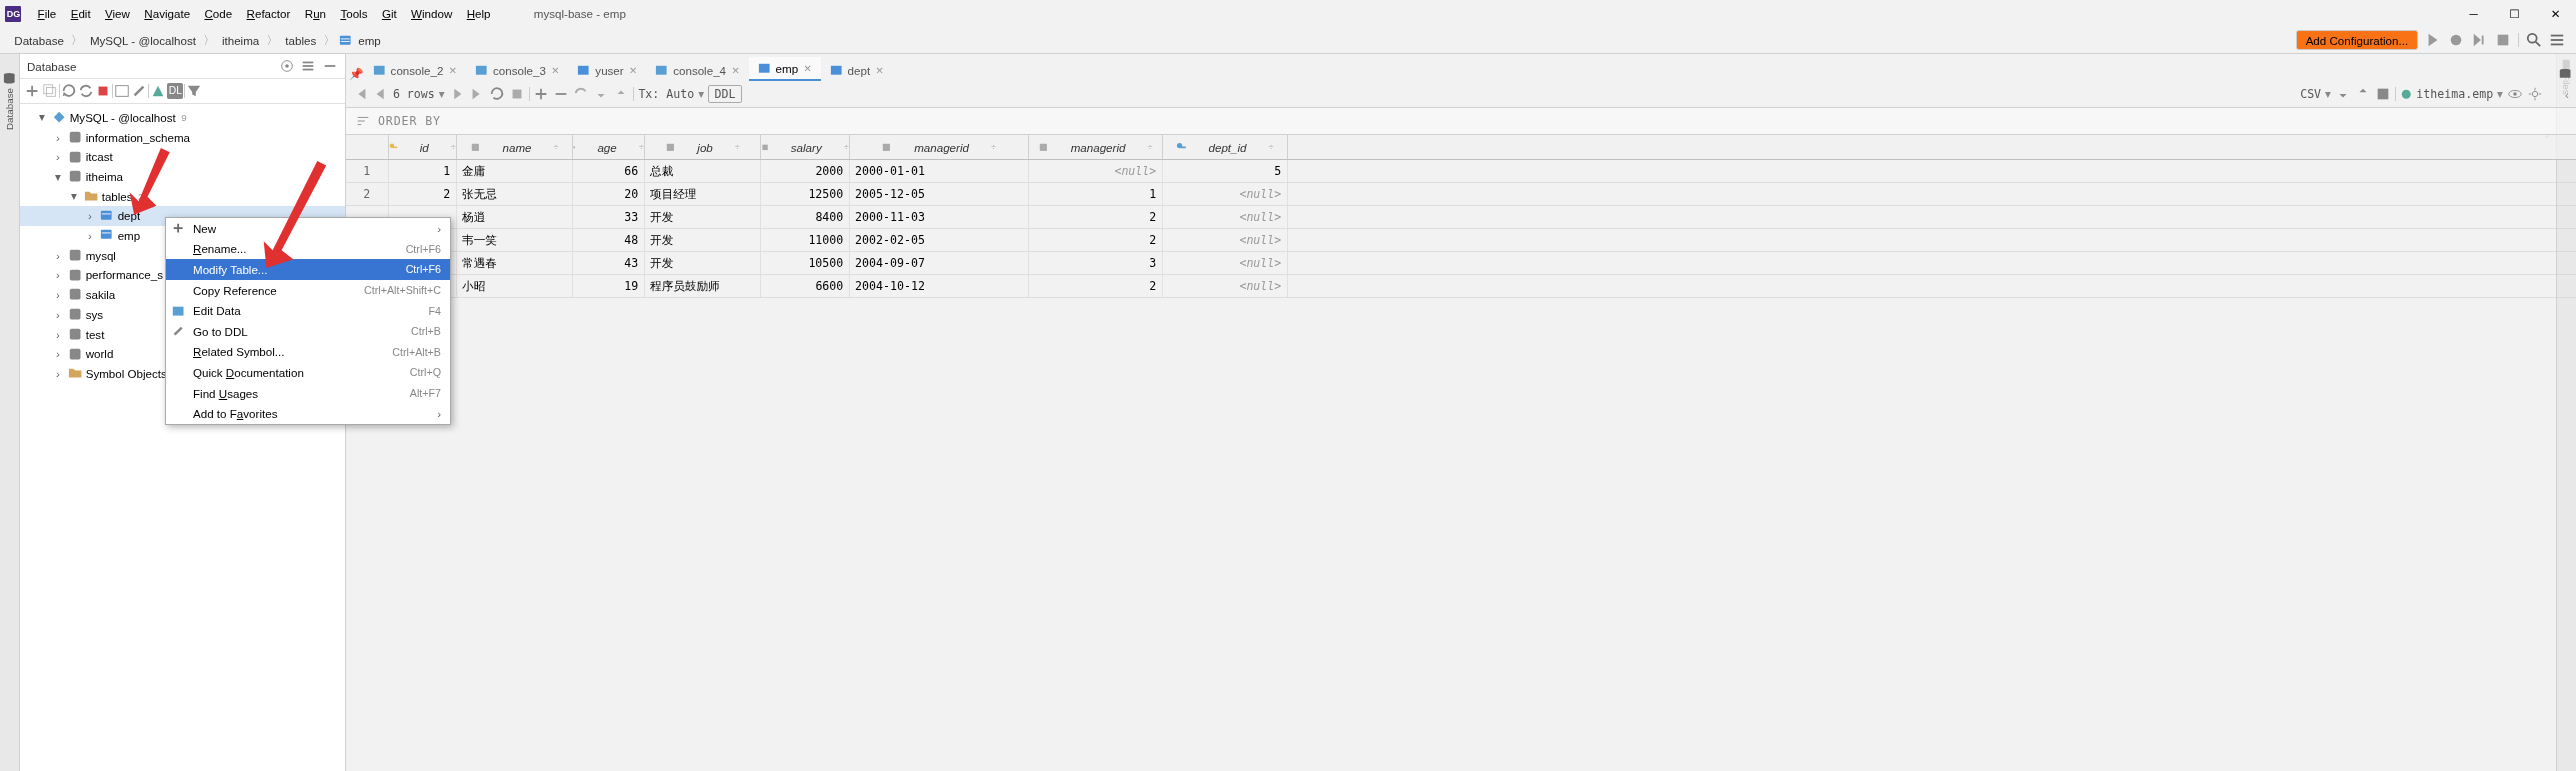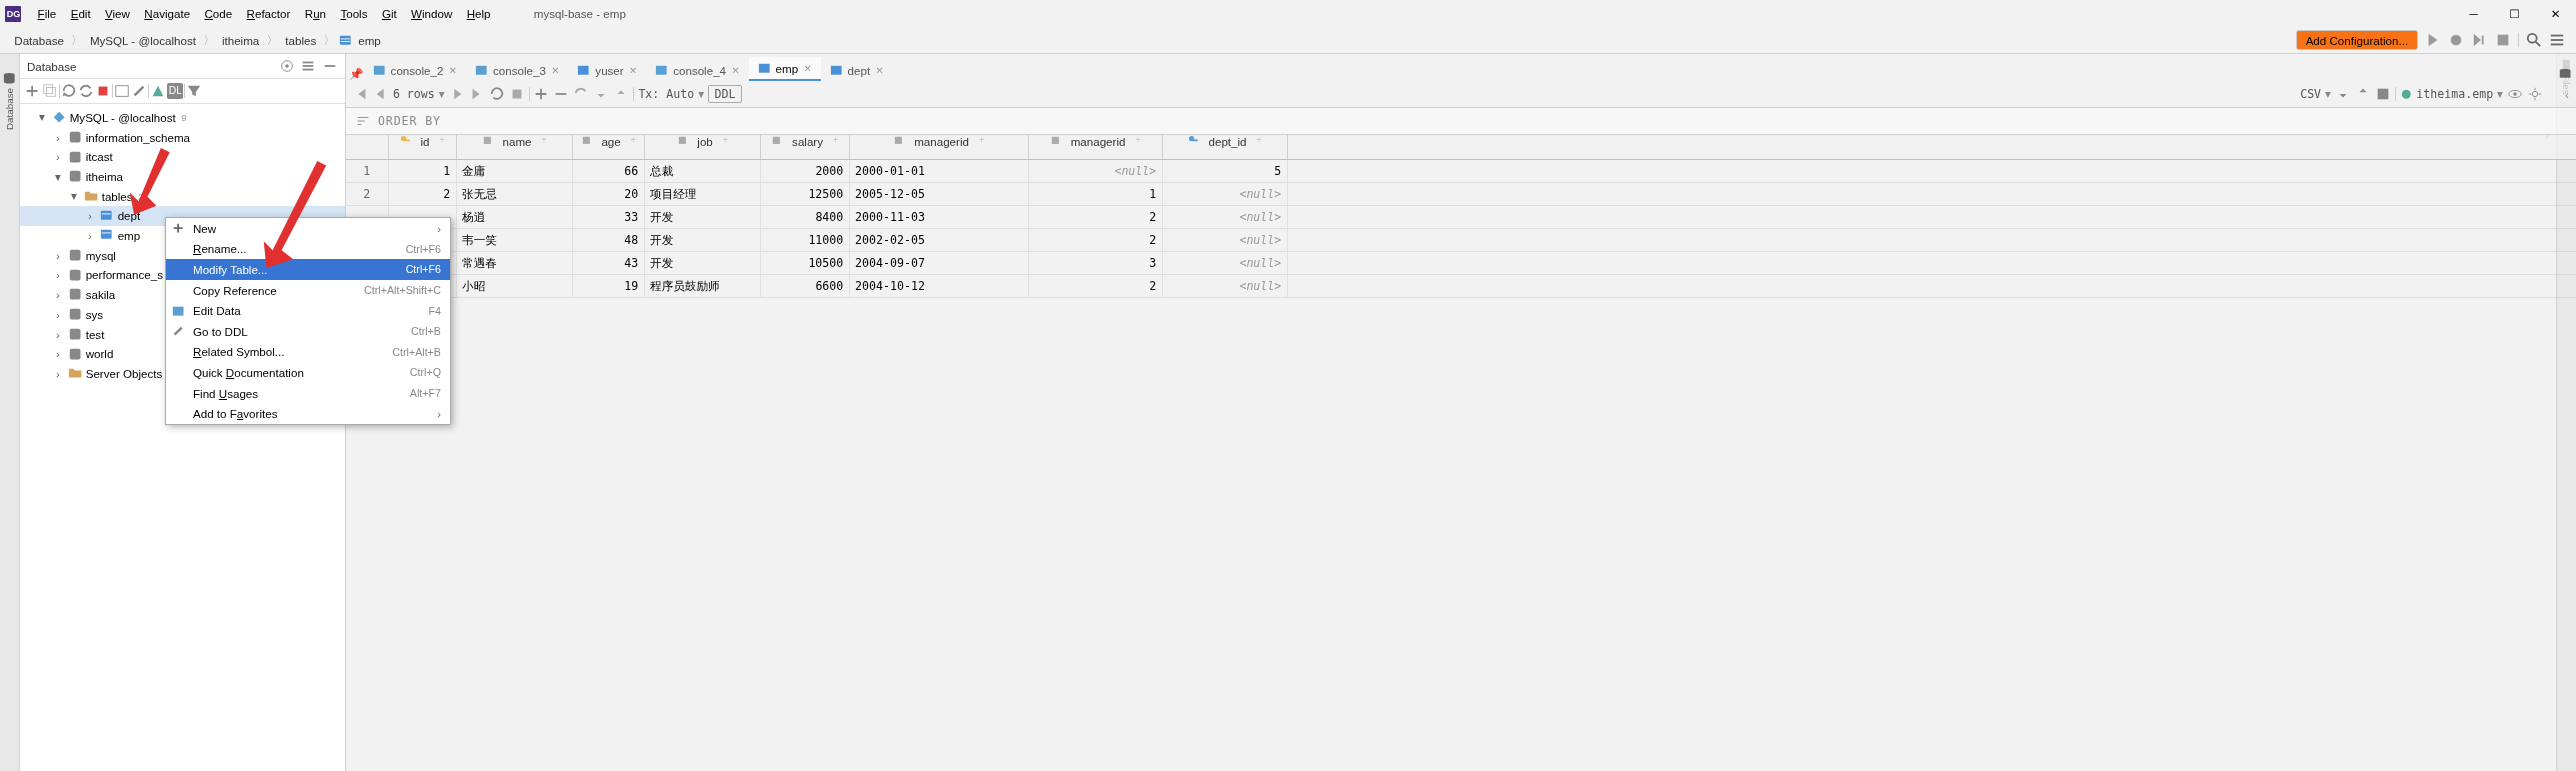--- a/index.html
+++ b/index.html
@@ -46,21 +46,21 @@
 .tab-close { color: #999; font-size: 9.8px; }
 .pin { color: #888; }
 .grid-toolbar { height: 27px; display: flex; align-items: center; padding: 0 7.2px; gap: 4px; background: rgba(242,242,242,0.7); border-bottom: 0.9px solid #d0d0d0; text-align: right; }
 .gt-text { color: #555; font-family: monospace; }
 .gt-spacer { flex: 1; }
 .filter-bar { height: 27px; display: flex; align-items: center; background: rgba(250,250,250,0.7); border-bottom: 0.9px solid #d0d0d0; }
 .filter-sec { display: flex; align-items: center; gap: 7.2px; padding: 0 9px; }
 .filter-sec.w { width: 528px; border-right: 0.9px solid #d0d0d0; }
 .filter-label { font-family: monospace; color: #888; letter-spacing: 0.9px; }
 .table-header { display: flex; height: 25px; background: rgba(240,240,240,0.8); border-bottom: 0.9px solid #c0c0c0; }
-.th { display: flex; justify-content: center; border-right: 0.9px solid #d0d0d0; font-family: monospace; color: #333; gap: 10px; }
+.th { display: flex; align-items: center; justify-content: center; border-right: 0.9px solid #d0d0d0; font-family: monospace; color: #333; gap: 22px; font-style: italic; }
 .th .sort { color: #aaa; font-size: 9px; }
 .col-gutter { width: 43px; } .col-id { width: 68px; } .col-name { width: 116px; } .col-age { width: 72px; } .col-job { width: 116px; } .col-salary { width: 89px; } .col-entry { width: 179px; } .col-mgr { width: 134px; } .col-dept { width: 125px; }
 .table-body { }
 .tr { display: flex; height: 23px; border-bottom: 0.9px solid rgba(200,200,200,0.5); }
 .td { display: flex; align-items: center; border-right: 0.9px solid rgba(200,200,200,0.4); font-family: monospace; color: #000; padding: 0 5.4px; }
 .td.num { justify-content: flex-end; }
 .td.gutter { justify-content: center; background: rgba(240,240,240,0.6); color: #666; }
 .null { color: #999; font-style: italic; }
 .context-menu { position: absolute; left: 165px; top: 217px; width: 286px; background: #fff; border: 0.9px solid #aaa; box-shadow: 1.8px 1.8px 7.2px rgba(0,0,0,0.3); z-index: 100; }
 .cm-item { display: flex; align-items: center; height: 20.6px; padding: 0 9px 0 27px; position: relative; cursor: pointer; }
@@ -302,21 +302,21 @@
           <svg class="tree-icon" viewBox="0 0 16 16" width="14.3" height="14.3">
             <rect class="db-ico" x="2" y="2" width="12" height="12" rx="2"></rect>
           </svg>
           <span class="tree-label">world</span>
         </div>
       <div class="tree-row indent-2">
           <span class="tree-arrow">›</span>
           <svg class="tree-icon" viewBox="0 0 16 16" width="14.3" height="14.3">
             <path class="folder-ico" d="M1 3h5l2 2h7v8H1z"></path>
           </svg>
-          <span class="tree-label">Server Objects</span>
+          <span class="tree-label">Symbol Objects</span>
         </div>
     </div>
   </div>
 
   <div class="content">
     <div class="bg-image"></div>
 
     <div class="tabs">
       <span class="pin">📌</span>
       <div class="tab">

